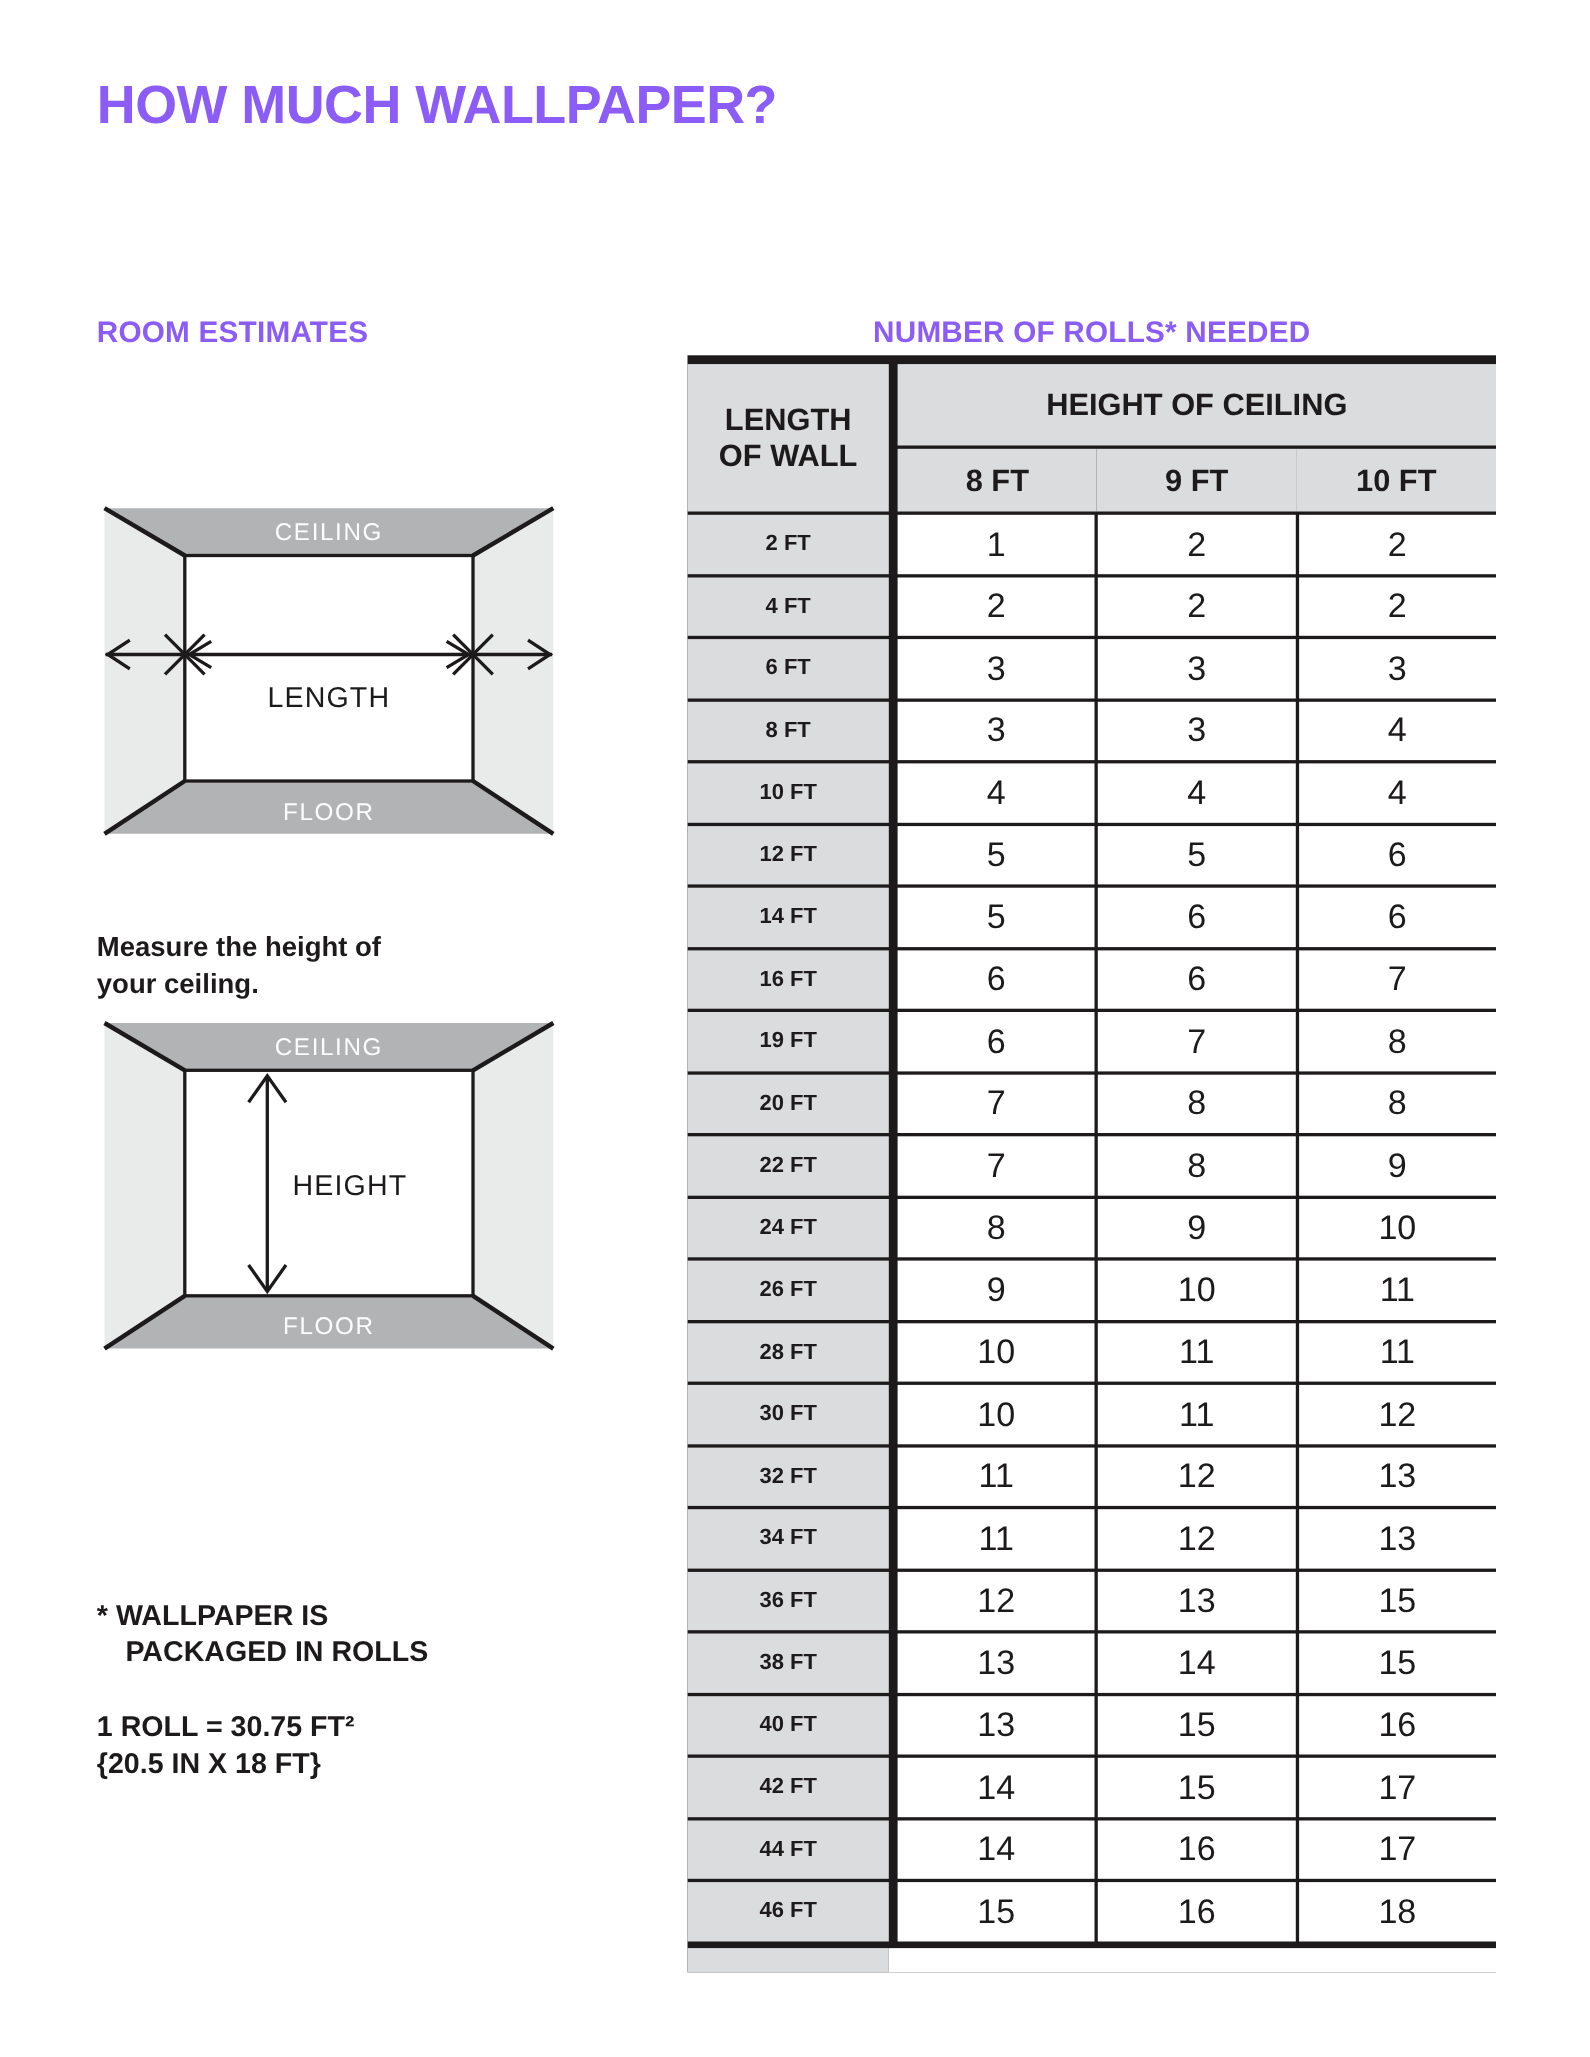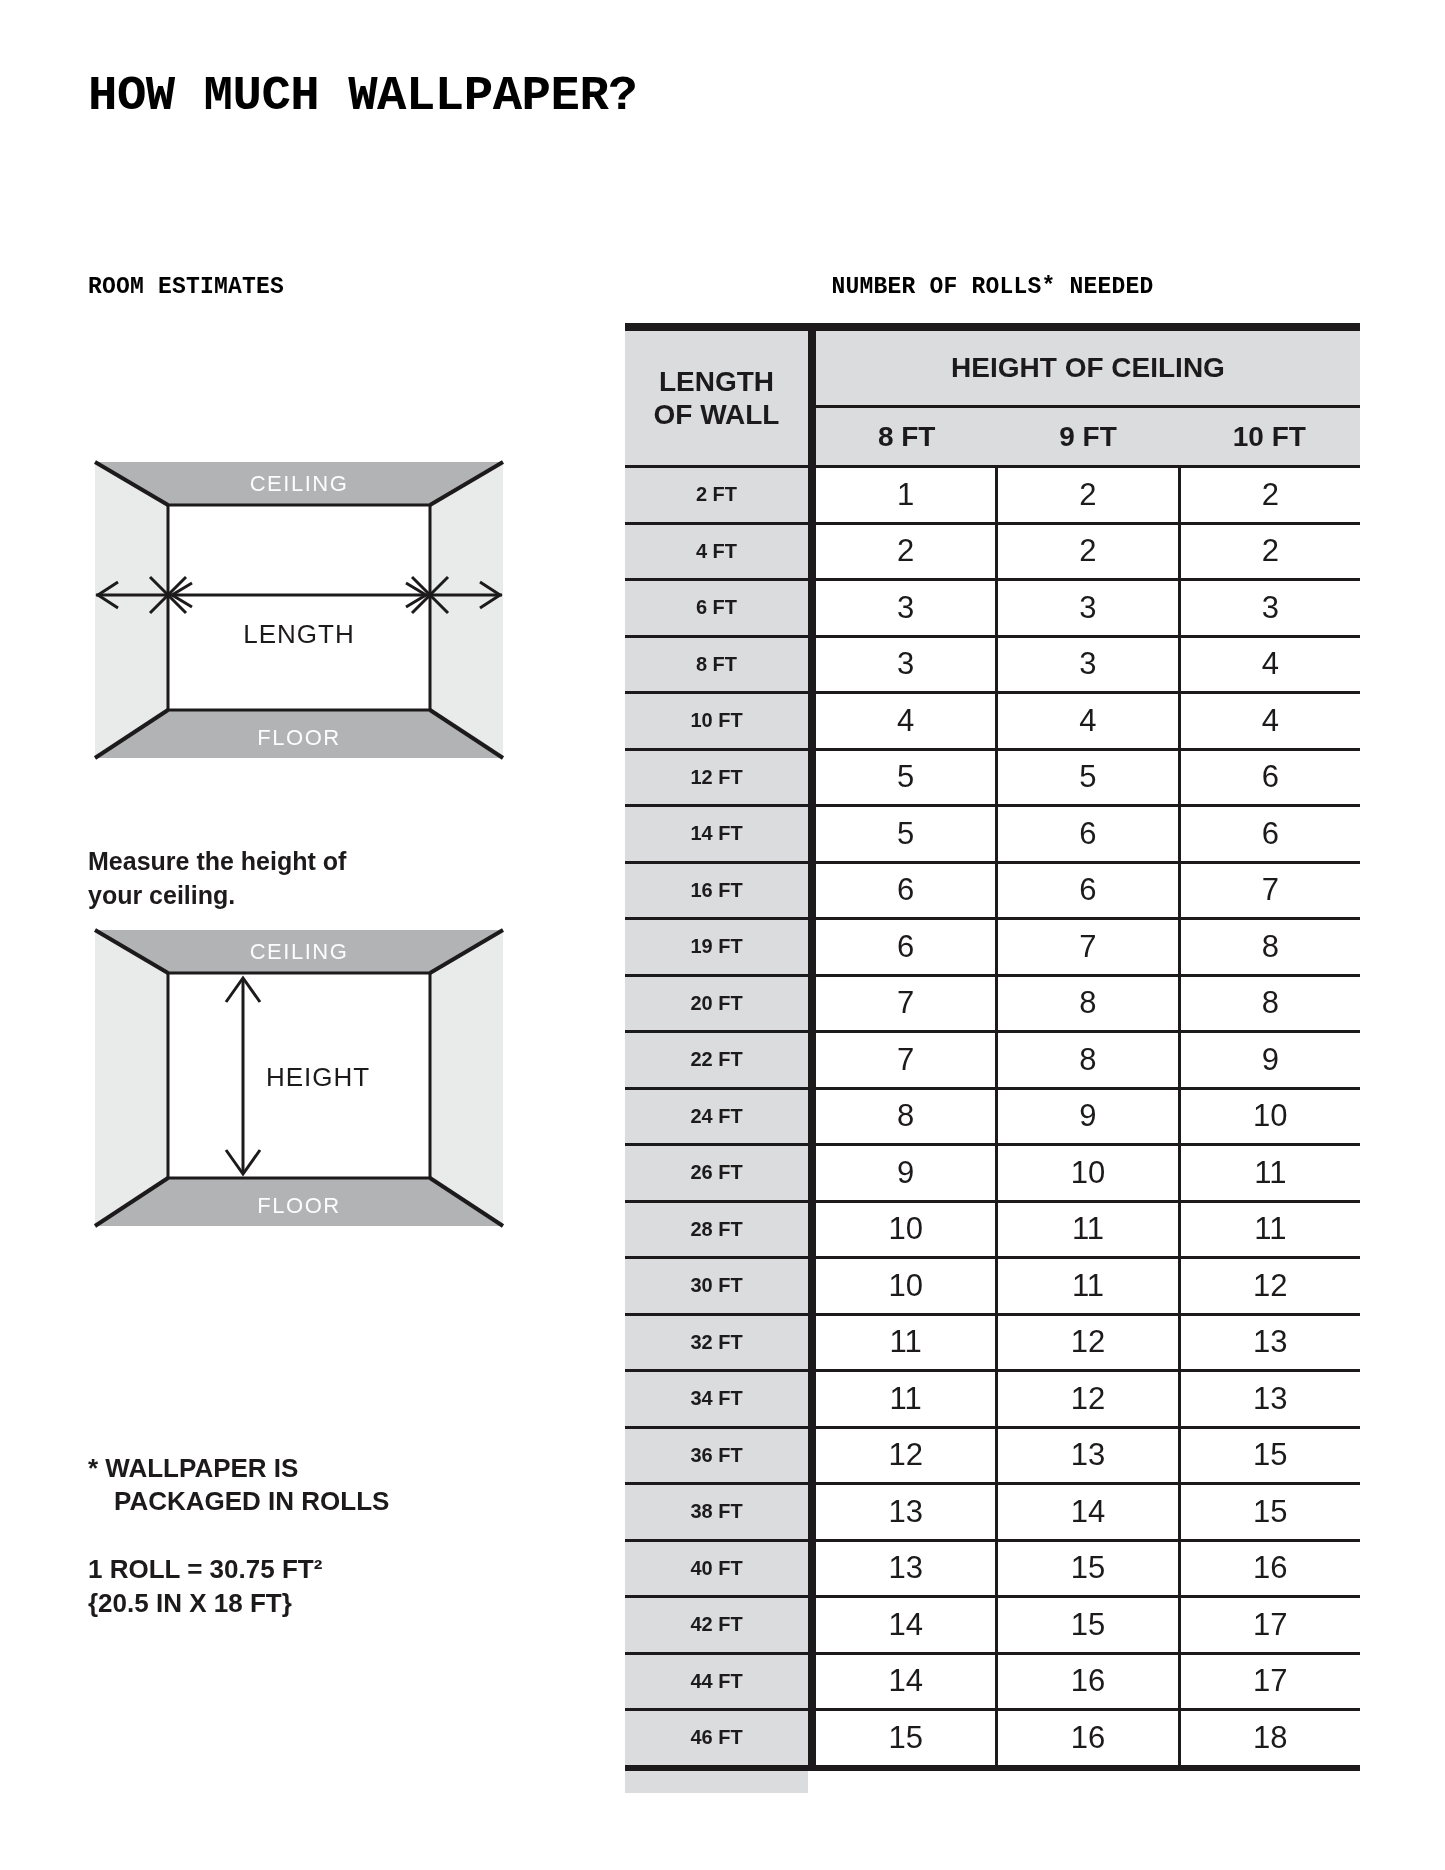--- a/index.html
+++ b/index.html
@@ -1,22 +1,22 @@
 <!DOCTYPE html>
 <html><head>
 <meta charset="utf-8">
 <style>
   html,body{margin:0;padding:0;background:#fff;}
   #page{position:relative;width:1445px;height:1870px;background:#fff;overflow:hidden;
         font-family:"Liberation Sans","DejaVu Sans",sans-serif;color:#1d1a1b;}
   .abs{position:absolute;}
   .pre{white-space:pre-line;}
   #title{left:88px;top:68px;font-size:49px;font-weight:bold;letter-spacing:-0.5px;}
-  .cyan{color:#000000;font-family:Liberation Mono, monospace;}
-  .sechead{font-size:23px;font-weight:bold;letter-spacing:0.2px;}
+  .cyan{color:#8b5cf6;}
+  .sechead{font-size:27px;font-weight:bold;letter-spacing:0.2px;margin-top:13px;}
   #room-head{left:88px;top:274px;}
   #rolls-head{left:625px;top:274px;width:735px;text-align:center;}
   .para{left:88px;font-size:25px;line-height:34px;}
   #para1{top:334px;}
   #para2{top:844px;font-weight:bold;}
   #para3{top:1282px;}
   .boldnote{left:88px;font-size:26px;font-weight:bold;line-height:33px;}
   #footnote{top:1452px;padding-left:26px;text-indent:-26px;}
   #rollinfo{top:1552px;line-height:34px;}
   .diagram{left:88px;width:422px;height:310px;}

